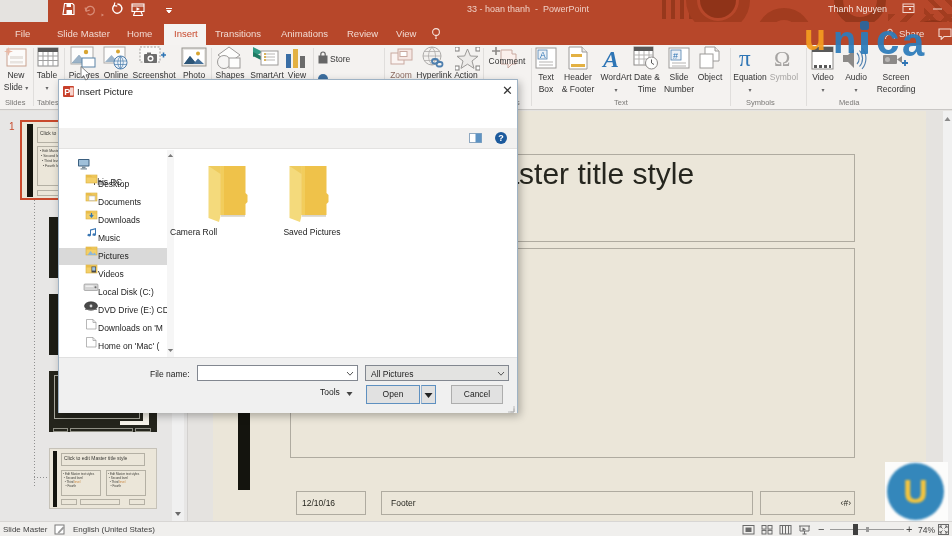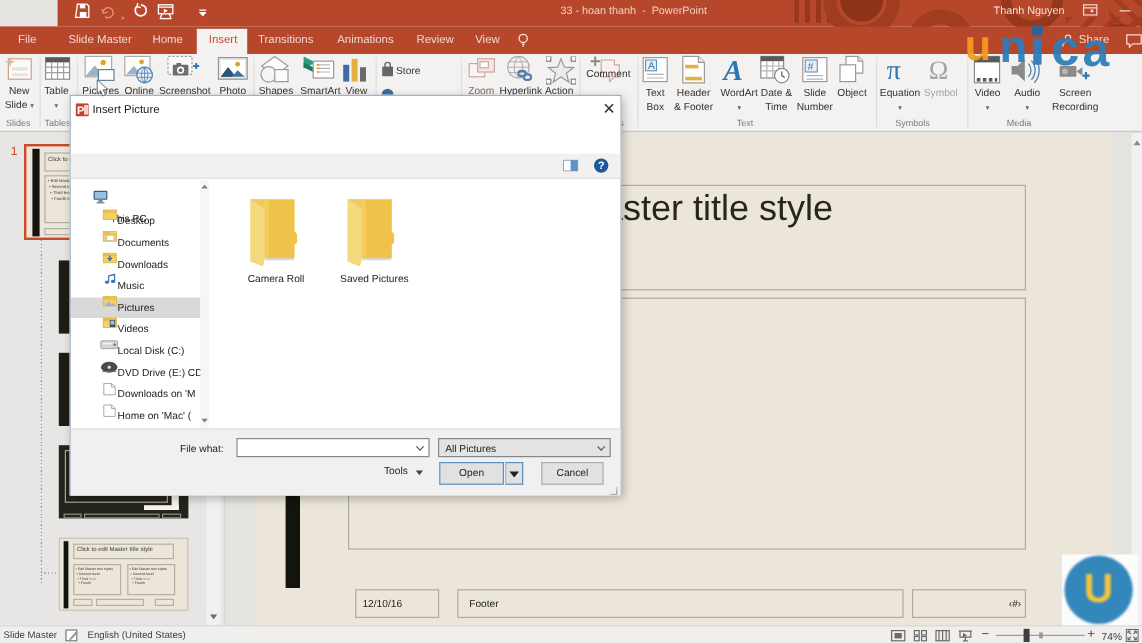--- a/index.html
+++ b/index.html
@@ -464,32 +464,32 @@
       </svg>
   </div>
 
   <svg class="abs" style="left:148px;top:84px;" width="41" height="61" viewBox="0 0 41 61">
     <path d="M14 51 h24 l0 1.8 h-24z" fill="#D9D5CB"></path>
     <path d="M1.5 2 h12 v50 l-1.5 6 -10.5 -4z" fill="#F4DA7C"></path>
     <path d="M1.5 2 l12 8 v-8z" fill="#EECB5E"></path>
     <path d="M13.5 2 h25 v27 l2 2 v7 l-2 2 v11 h-25z" fill="#EFC24A"></path>
     <path d="M13.5 2 h3.5 v49 h-3.5z" fill="#F2CD5C"></path>
   </svg>
-  <div class="abs" style="left:111px;top:147px;width:120px;text-align:center;font-size:8.5px;color:#222;">Camera Roll</div>
+  <div class="abs" style="left:111px;top:147px;width:120px;text-align:left;font-size:8.5px;color:#222;">Camera Roll</div>
   <svg class="abs" style="left:229px;top:84px;" width="41" height="61" viewBox="0 0 41 61">
     <path d="M14 51 h24 l0 1.8 h-24z" fill="#D9D5CB"></path>
     <path d="M1.5 2 h12 v50 l-1.5 6 -10.5 -4z" fill="#F4DA7C"></path>
     <path d="M1.5 2 l12 8 v-8z" fill="#EECB5E"></path>
     <path d="M13.5 2 h25 v27 l2 2 v7 l-2 2 v11 h-25z" fill="#EFC24A"></path>
     <path d="M13.5 2 h3.5 v49 h-3.5z" fill="#F2CD5C"></path>
   </svg>
   <div class="abs" style="left:193px;top:147px;width:120px;text-align:center;font-size:8.5px;color:#222;">Saved Pictures</div>
 
   <div class="abs" style="left:0;top:277px;width:458px;height:56px;background:#F0F0F0;border-top:1px solid #E0E0E0;">
-    <div class="abs" style="left:91px;top:11px;font-size:8.5px;color:#222;">File what:</div>
+    <div class="abs" style="left:91px;top:11px;font-size:8.5px;color:#222;">File name:</div>
     <div class="abs" style="left:138px;top:7px;width:161px;height:16px;background:#fff;border:1px solid #828790;">
       <svg width="8" height="6" style="position:absolute;right:3px;top:5px;">
           <path d="M1 1 l3 3.2 3-3.2" stroke="#555" fill="none"></path>
         </svg>
     </div>
     <div class="abs" style="left:306px;top:7px;width:144px;height:16px;background:#E3E3E1;border:1px solid #828790;font-size:8.5px;color:#222;padding:2.5px 0 0 5px;">All Pictures
       <svg width="8" height="6" style="position:absolute;right:3px;top:5px;">
           <path d="M1 1 l3 3.2 3-3.2" stroke="#555" fill="none"></path>
         </svg>
     </div>

